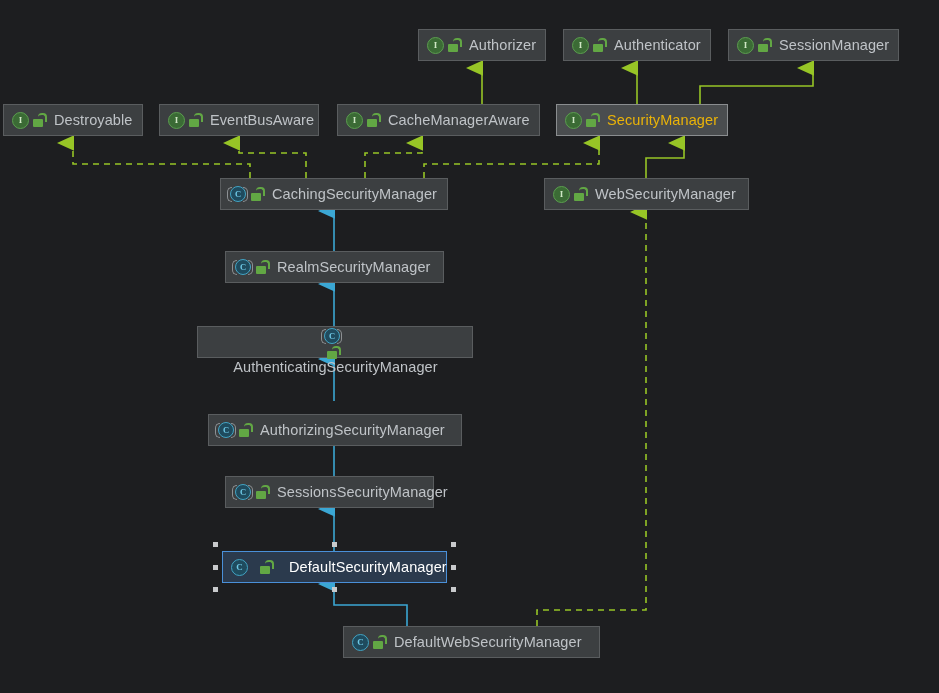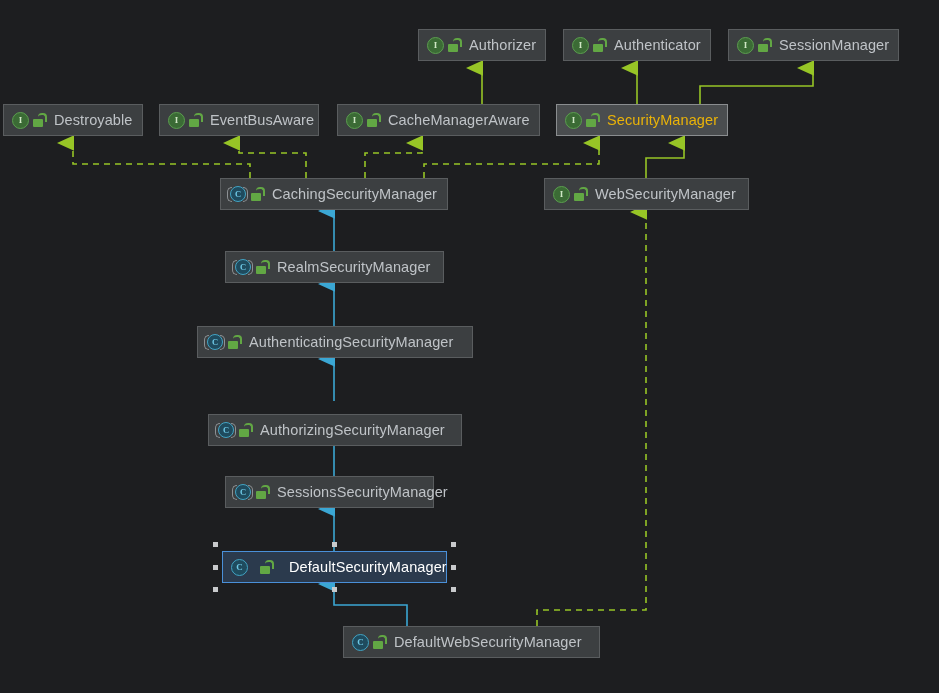--- a/index.html
+++ b/index.html
@@ -219,21 +219,21 @@
           <span class="br l"></span>
           <span class="ring"></span>
           <span class="br r"></span>
         </span>
         <span class="ico-lock">
           <span class="shackle"></span>
           <span class="body"></span>
         </span>
         <span class="label">RealmSecurityManager</span>
       </div>
-      <div class="node" style="left: 197px; top: 326px; width: 276px;">
+      <div class="node" style="left: 197px; top: 326px; width: 276px; flex-direction: column;">
         <span class="ico-abstract">
           <span class="br l"></span>
           <span class="ring"></span>
           <span class="br r"></span>
         </span>
         <span class="ico-lock">
           <span class="shackle"></span>
           <span class="body"></span>
         </span>
         <span class="label">AuthenticatingSecurityManager</span>

